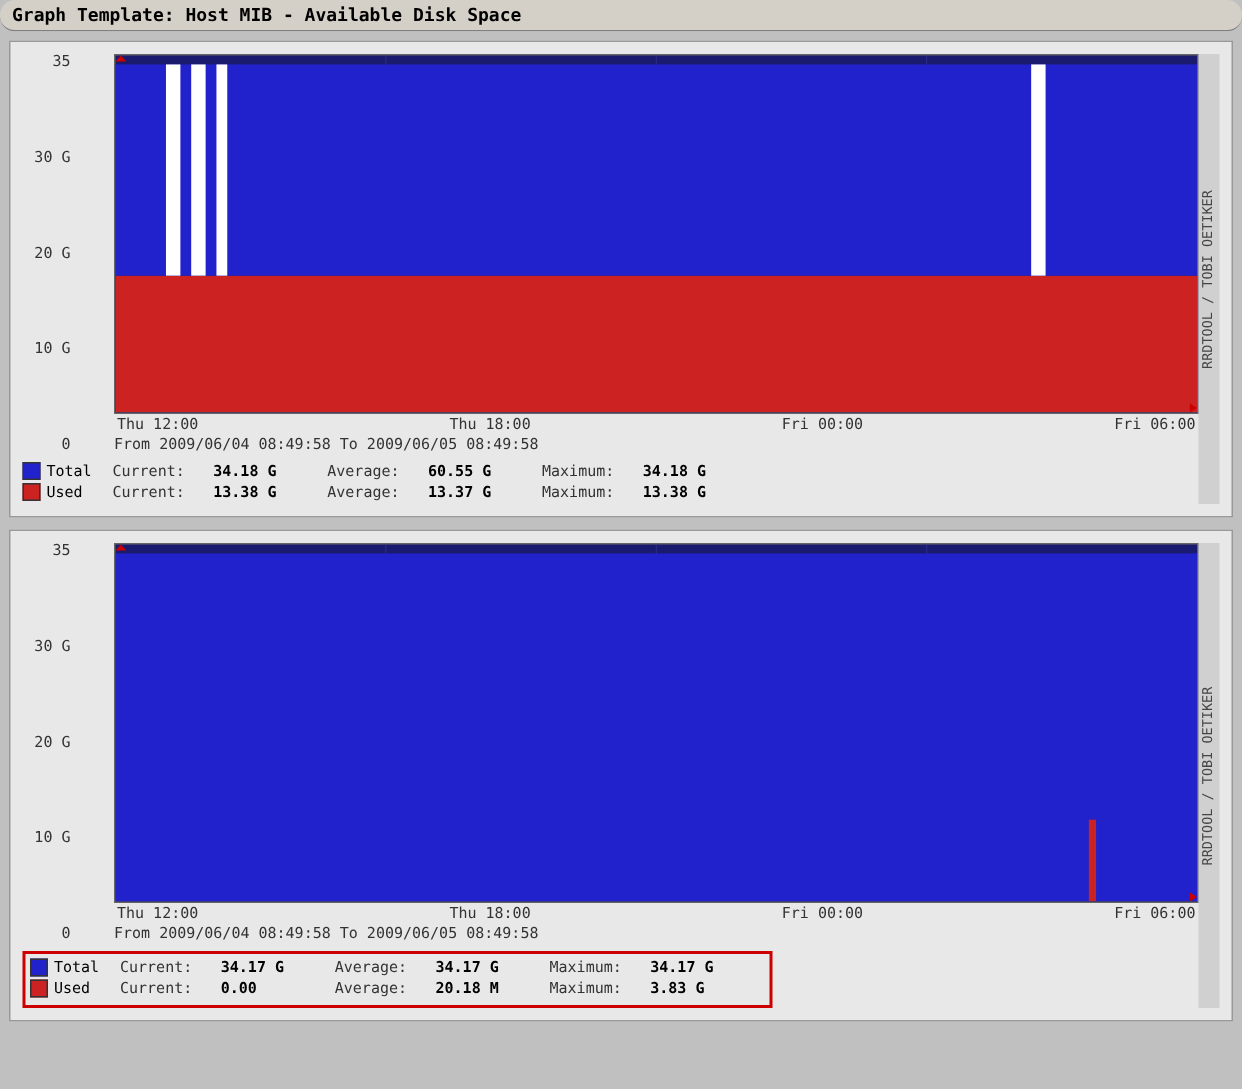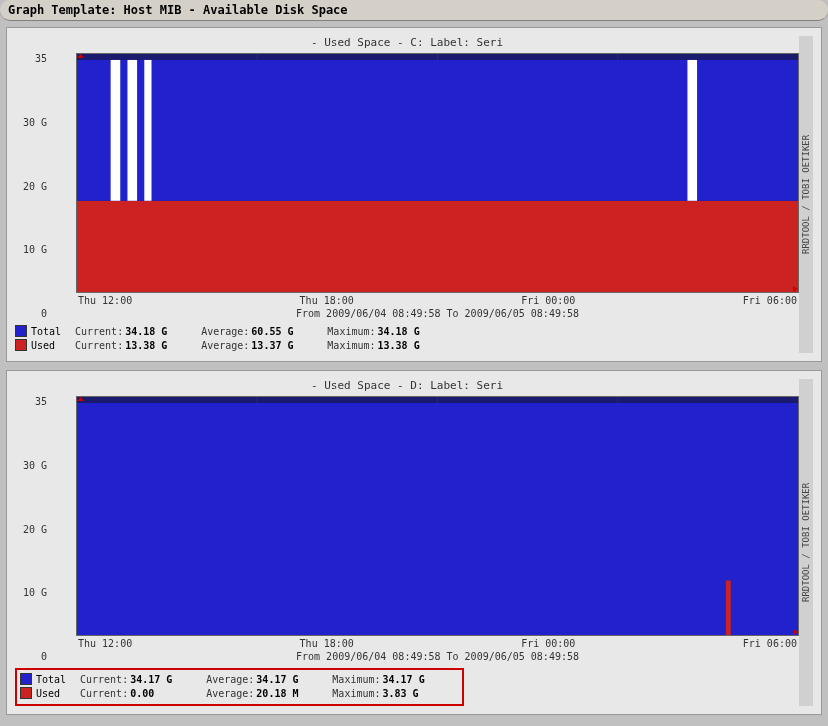--- a/index.html
+++ b/index.html
@@ -75,21 +75,21 @@
     .x-axis {
       display: flex;
       justify-content: space-between;
       font-size: 10px;
       color: #333;
       padding-top: 2px;
       padding-left: 2px;
       padding-right: 2px;
     }
     .date-range {
-      text-align: center;
+      text-align: left;
       font-size: 10px;
       color: #333;
       margin-top: 2px;
     }
     .legend {
       margin-top: 6px;
       font-size: 10px;
     }
     .legend-row {
       display: flex;
@@ -105,21 +105,21 @@
     }
     .legend-label {
       width: 40px;
     }
     .legend-stats {
       display: flex;
       gap: 0;
     }
     .stat-group {
       display: flex;
-      gap: 2px;
+      gap: 19px;
       margin-right: 16px;
       justify-content: space-between;
     }
     .stat-key {
       color: #333;
     }
     .stat-val {
       color: #000;
       font-weight: bold;
       min-width: 60px;
@@ -154,23 +154,20 @@
 
 <div class="title-bar">
   <span>Graph Template: Host MIB - Available Disk Space</span>
 </div>
 
 <div class="page-container">
 
   <div class="graph-panel">
     <div class="graph-wrapper">
       <div class="main-graph">
-        <div class="graph-title">
-          <span>- Used Space - C: Label:  Seri</span>
-        </div>
         <div class="graph-area">
           <div class="y-axis">
             <span>35</span>
             <span>30 G</span>
             <span>20 G</span>
             <span>10 G</span>
             <span>0</span>
           </div>
           <div class="chart-container">
             <div class="chart-svg-area">
@@ -252,23 +249,20 @@
       </div>
       <div class="side-text">
         <span>RRDTOOL / TOBI OETIKER</span>
       </div>
     </div>
   </div>
 
   <div class="graph-panel">
     <div class="graph-wrapper">
       <div class="main-graph">
-        <div class="graph-title">
-          <span>- Used Space - D: Label:  Seri</span>
-        </div>
         <div class="graph-area">
           <div class="y-axis">
             <span>35</span>
             <span>30 G</span>
             <span>20 G</span>
             <span>10 G</span>
             <span>0</span>
           </div>
           <div class="chart-container">
             <div class="chart-svg-area">

